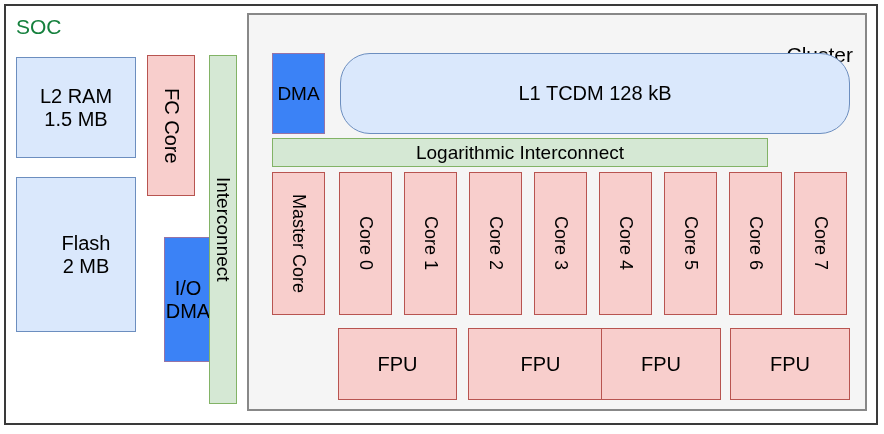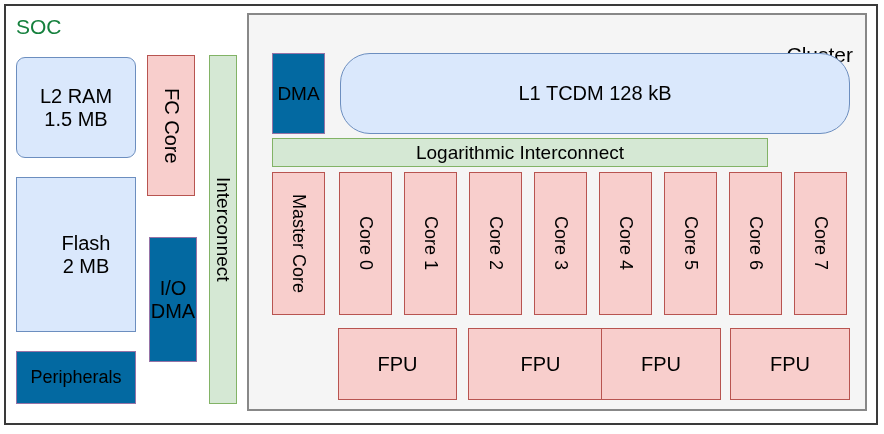--- a/index.html
+++ b/index.html
@@ -55,49 +55,48 @@
     position: absolute;
     right: 12px;
     top: 28px;
     font-size: 21px;
     color: #000;
   }
   
   .blue   { background: #dae8fc; border: 1.5px solid #6c8ebf; }
   .red    { background: #f8cecc; border: 1.5px solid #b85450; }
   .green  { background: #d5e8d4; border: 1.5px solid #82b366; }
-  .purple { background: #0369a1; border: 1.5px solid #9673a6; }
+  .purple { background: #3b82f6; border: 1.5px solid #9673a6; }
 
   .vert {
     writing-mode: vertical-rl;
     text-orientation: mixed;
   }
   .f20 { font-size: 20px; }
   .f19 { font-size: 19px; }
   .f18 { font-size: 18px; }
 </style>
 </head>
 <body>
 
 <div id="canvas">
 
   <div id="soc-frame" class="box"></div>
   <div id="soc-title">SOC</div>
 
-  <div class="box blue f20" style="left:16px; top:57px; width:120px; height:101px;border-radius:9px;">L2 RAM
+  <div class="box blue f20" style="left:16px; top:57px; width:120px; height:101px;">L2 RAM
 1.5 MB</div>
 
   <div class="box blue f20" style="left:16px; top:177px; width:120px; height:155px;padding-left:20px;">Flash
 2 MB</div>
 
-  <div class="box purple f18" style="left:16px; top:351px; width:120px; height:53px;">Peripherals</div>
 
   <div class="box red f20 vert" style="left:147px; top:55px; width:48px; height:141px;">FC Core</div>
 
-  <div class="box purple f20" style="left:149px; top:237px; width:48px; height:125px;text-align:center;">I/O
+  <div class="box purple f20" style="left:164px; top:237px; width:48px; height:125px;text-align:center;">I/O
 DMA</div>
 
   <div class="box green f19 vert" style="left:209px; top:55px; width:28px; height:349px;">Interconnect</div>
 
   <div id="cluster-frame" class="box">
     <div id="cluster-title">Cluster</div>
   </div>
 
   <div class="box purple f19" style="left:272px; top:53px; width:53px; height:81px;">DMA</div>
 

